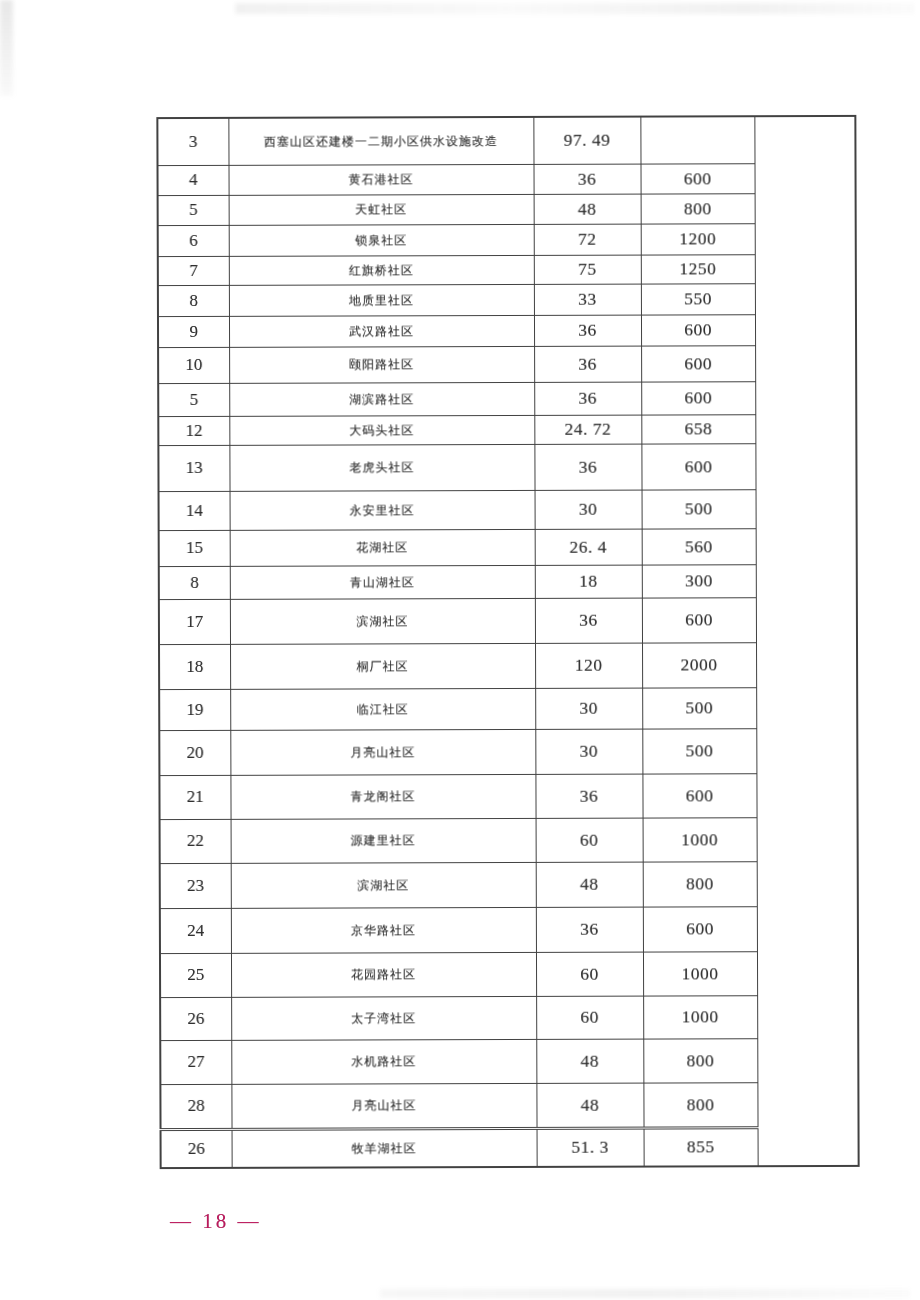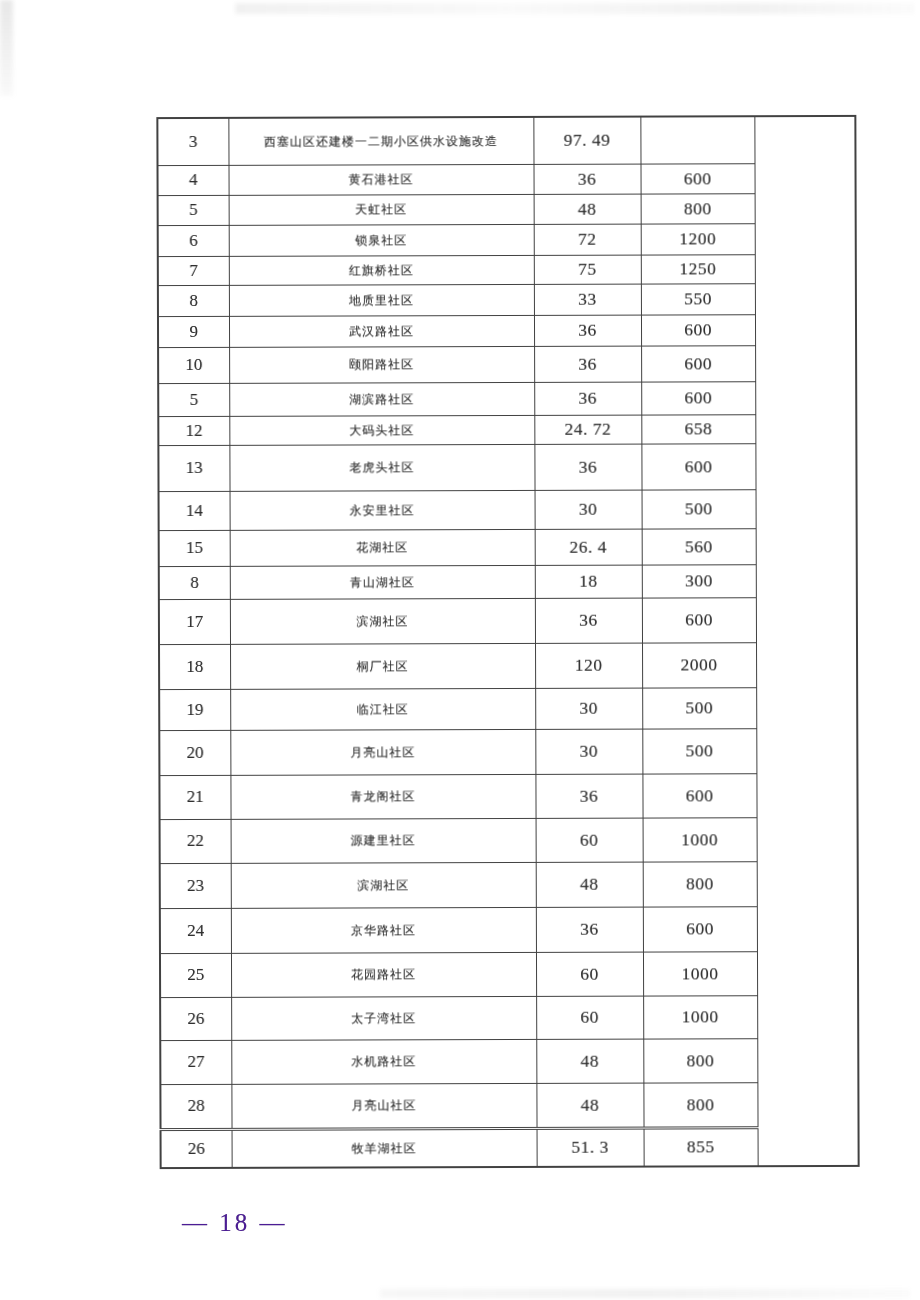--- a/index.html
+++ b/index.html
@@ -73,24 +73,24 @@
   }
   td.col-empty{
     background:var(--paper);
   }
   tr.last-row td{
     border-top:3px double var(--line);
   }
   
   .page-number{
     position:absolute;
-    left:182px;top:1209px;
-    font-size:25px;
+    left:170px;top:1209px;
+    font-size:21px;
     letter-spacing:3px;
-    color:#4c1d95;
+    color:#be185d;
     text-shadow:0 0 0.5px rgba(60,60,60,.4);
   }
 </style>
 </head>
 <body>
 
 <div class="sheet">
 
   <div class="artifact top-streak"></div>
   <div class="artifact left-smear"></div>

